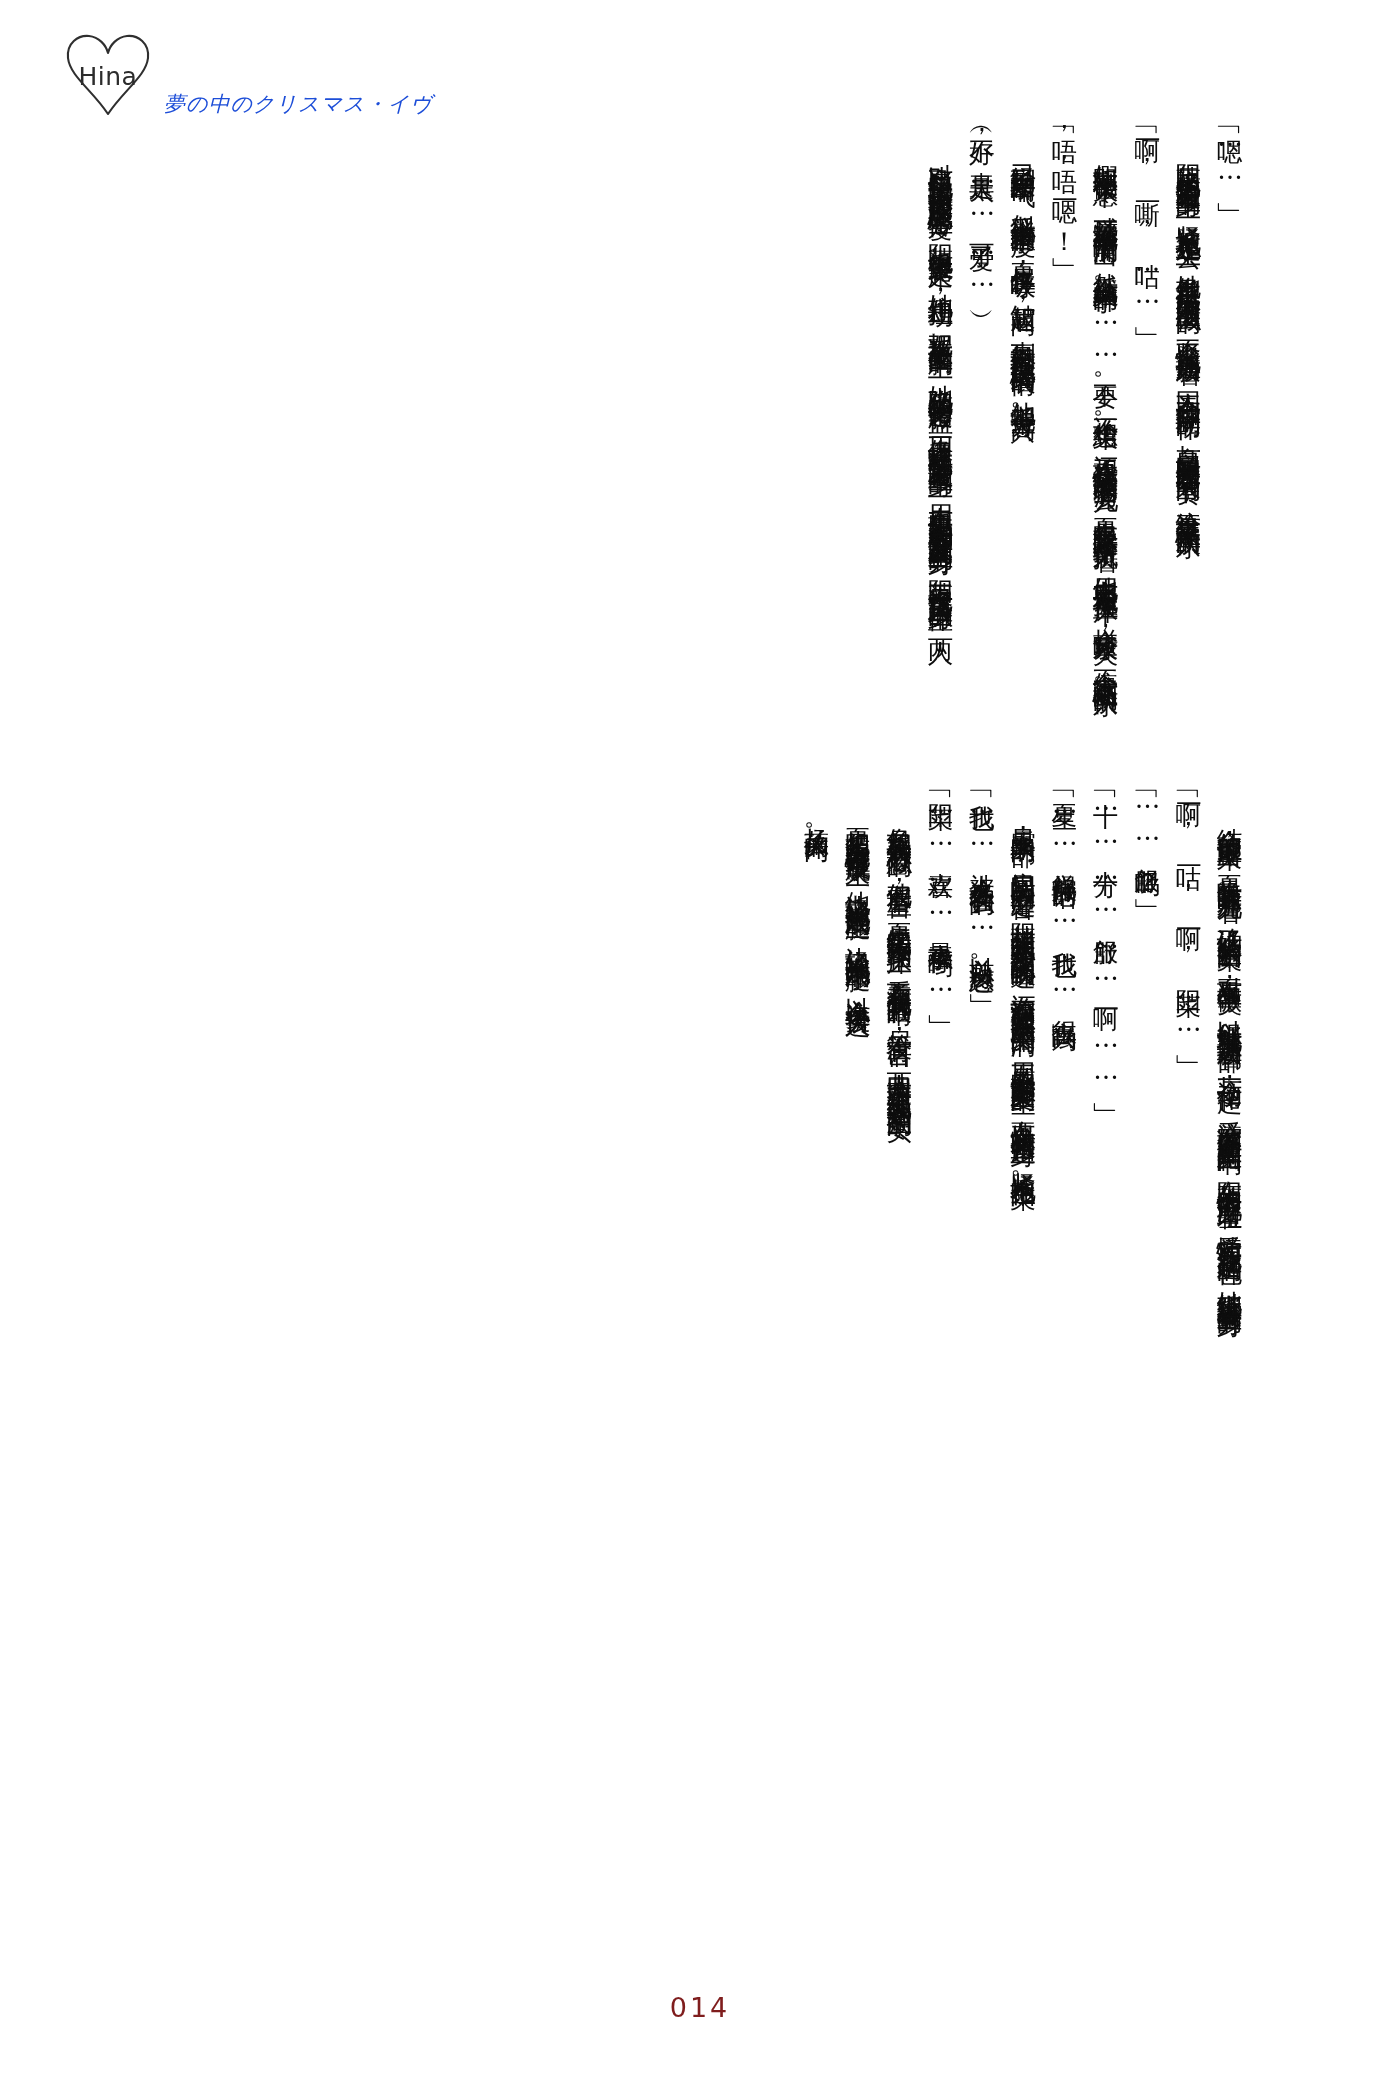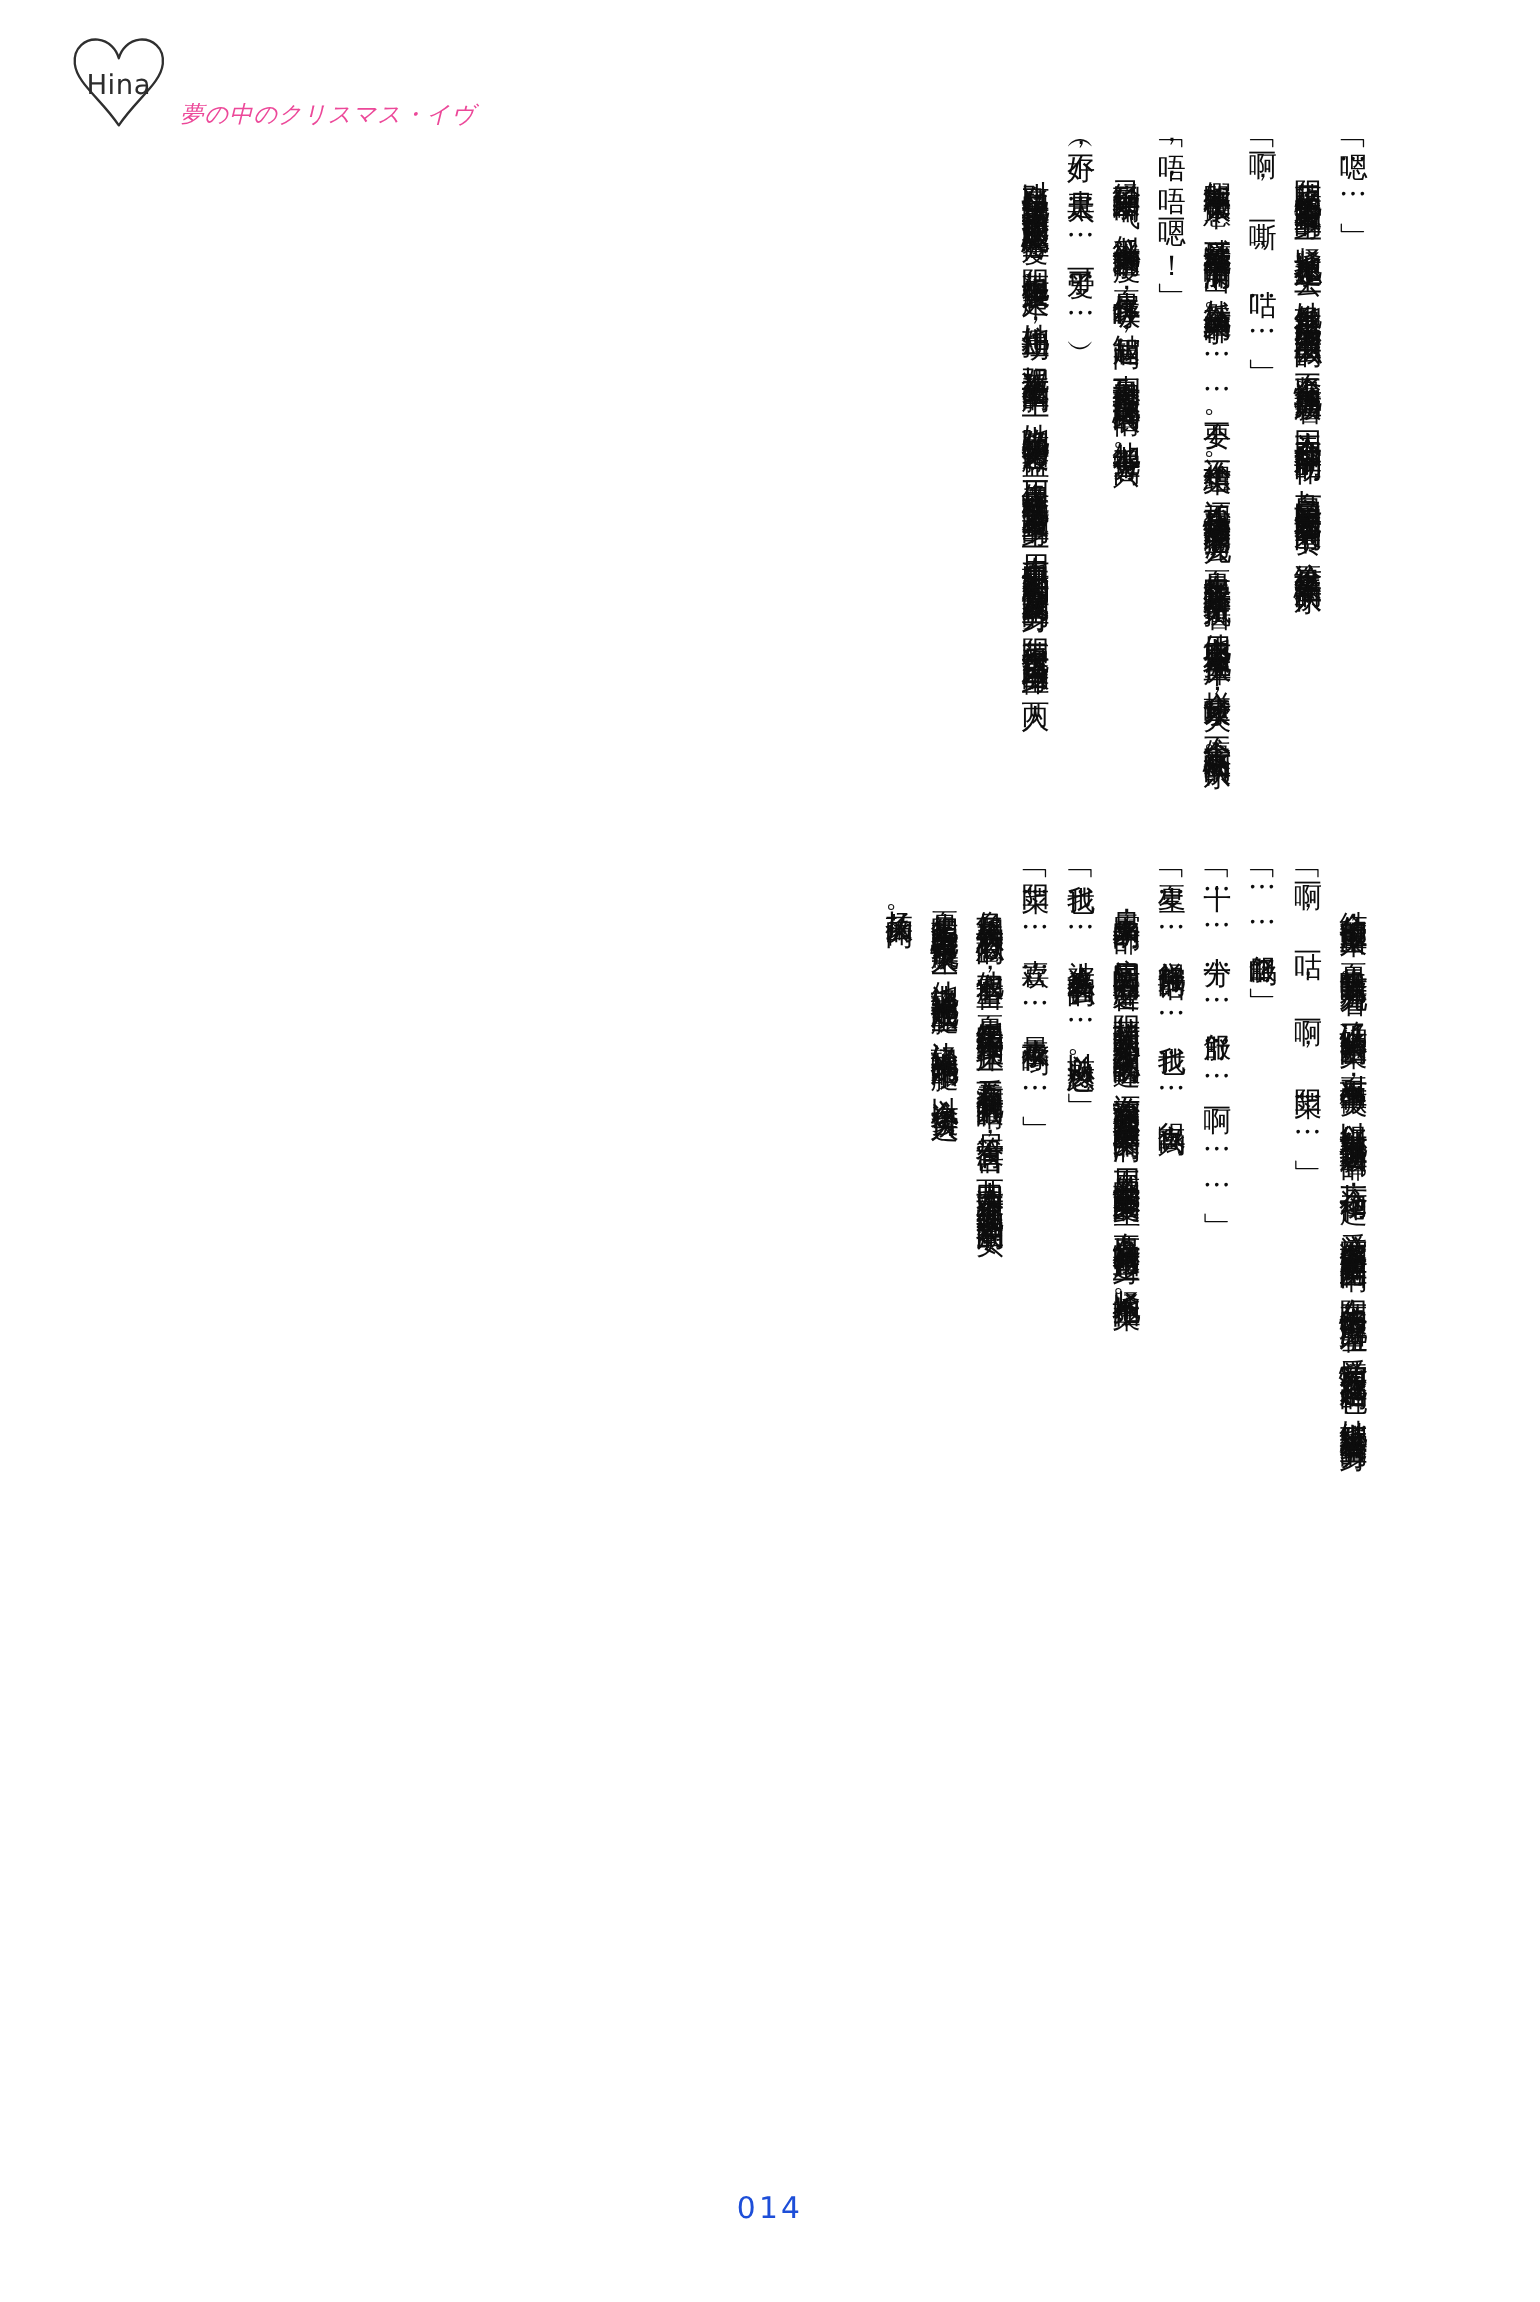--- a/index.html
+++ b/index.html
@@ -56,21 +56,21 @@
     color: #2c2c2c;
     font-weight: 400;
   }
 
   .series-title {
     margin-left: 10px;
     margin-top: 22px;
     font-family: "DejaVu Sans", "Liberation Sans", sans-serif;
     font-size: 21px;
     letter-spacing: 1px;
-    color: #ec4899;
+    color: #1d4ed8;
     white-space: nowrap;
     font-style: italic;
   }
 
   
   .text-block {
     position: absolute;
     writing-mode: vertical-rl;
     -webkit-writing-mode: vertical-rl;
     text-orientation: upright;
@@ -108,21 +108,21 @@
   
   .page-number {
     position: absolute;
     left: 0;
     right: 0;
     bottom: 70px;
     text-align: center;
     font-family: "DejaVu Sans", "Liberation Sans", sans-serif;
     font-size: 27px;
     letter-spacing: 3px;
-    color: #1d4ed8;
+    color: #7f1d1d;
   }
 </style>
 </head>
 <body>
 
 <div class="page">
 
   <div class="header">
     <div class="logo-wrap">
       <svg viewBox="0 0 92 86" xmlns="http://www.w3.org/2000/svg">

